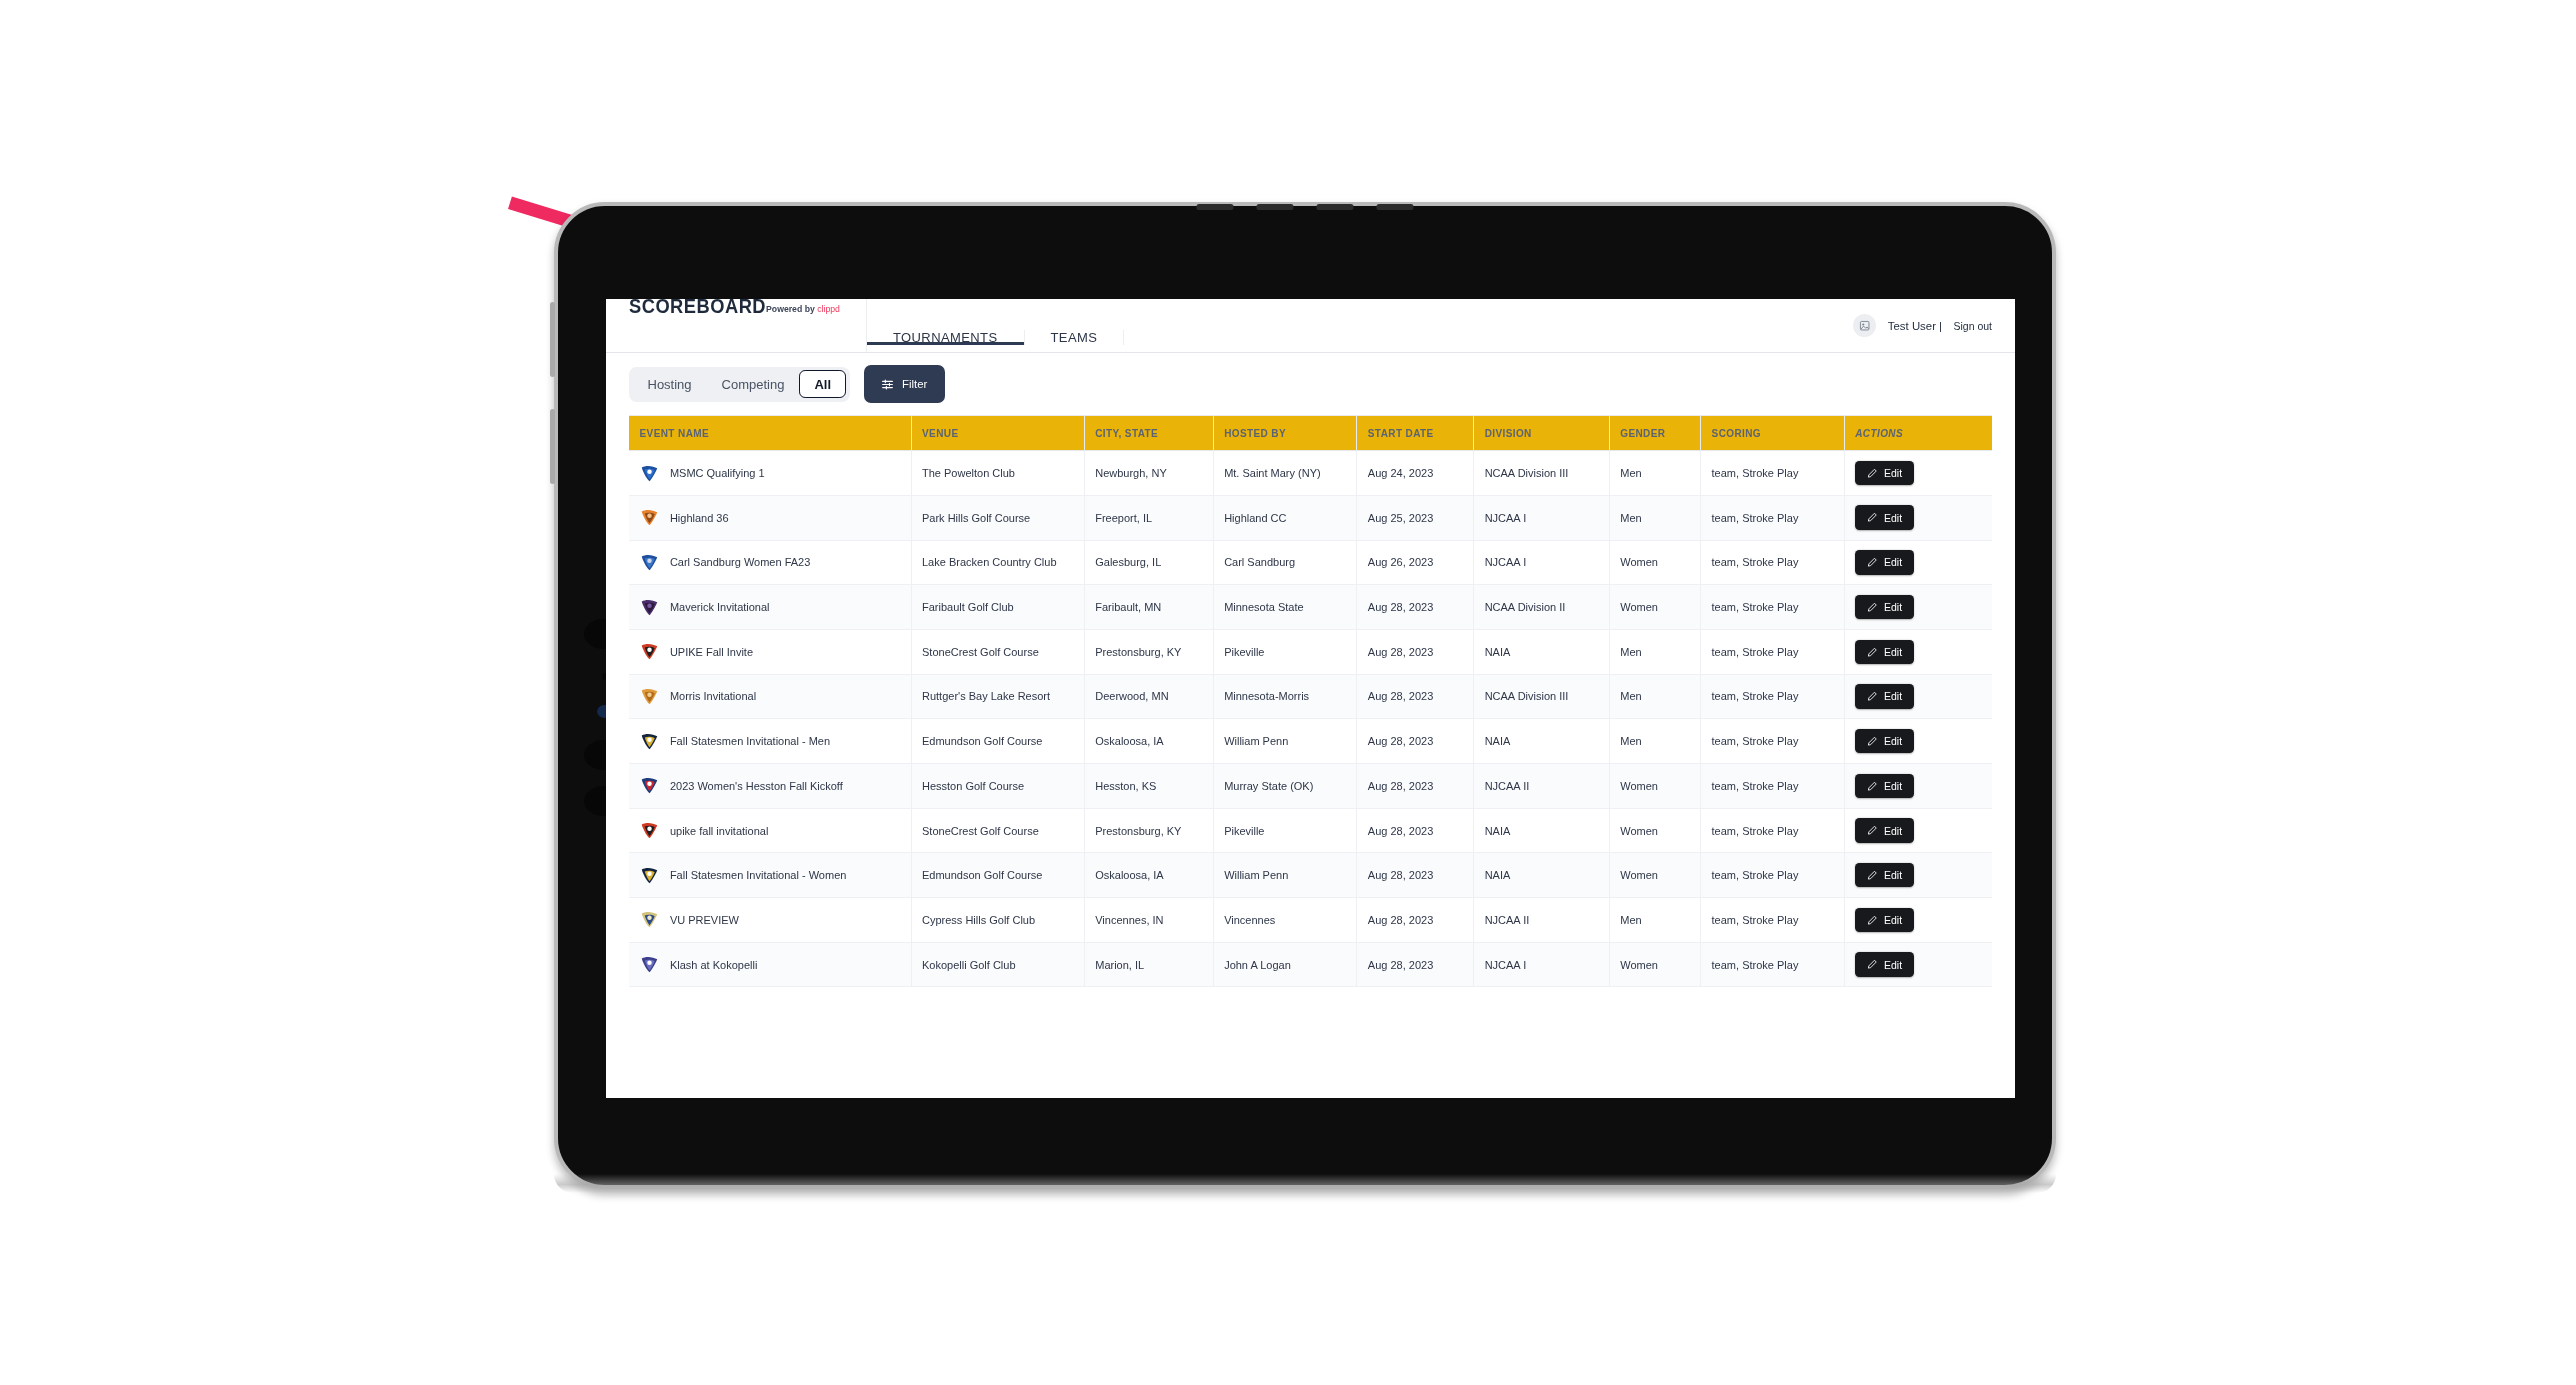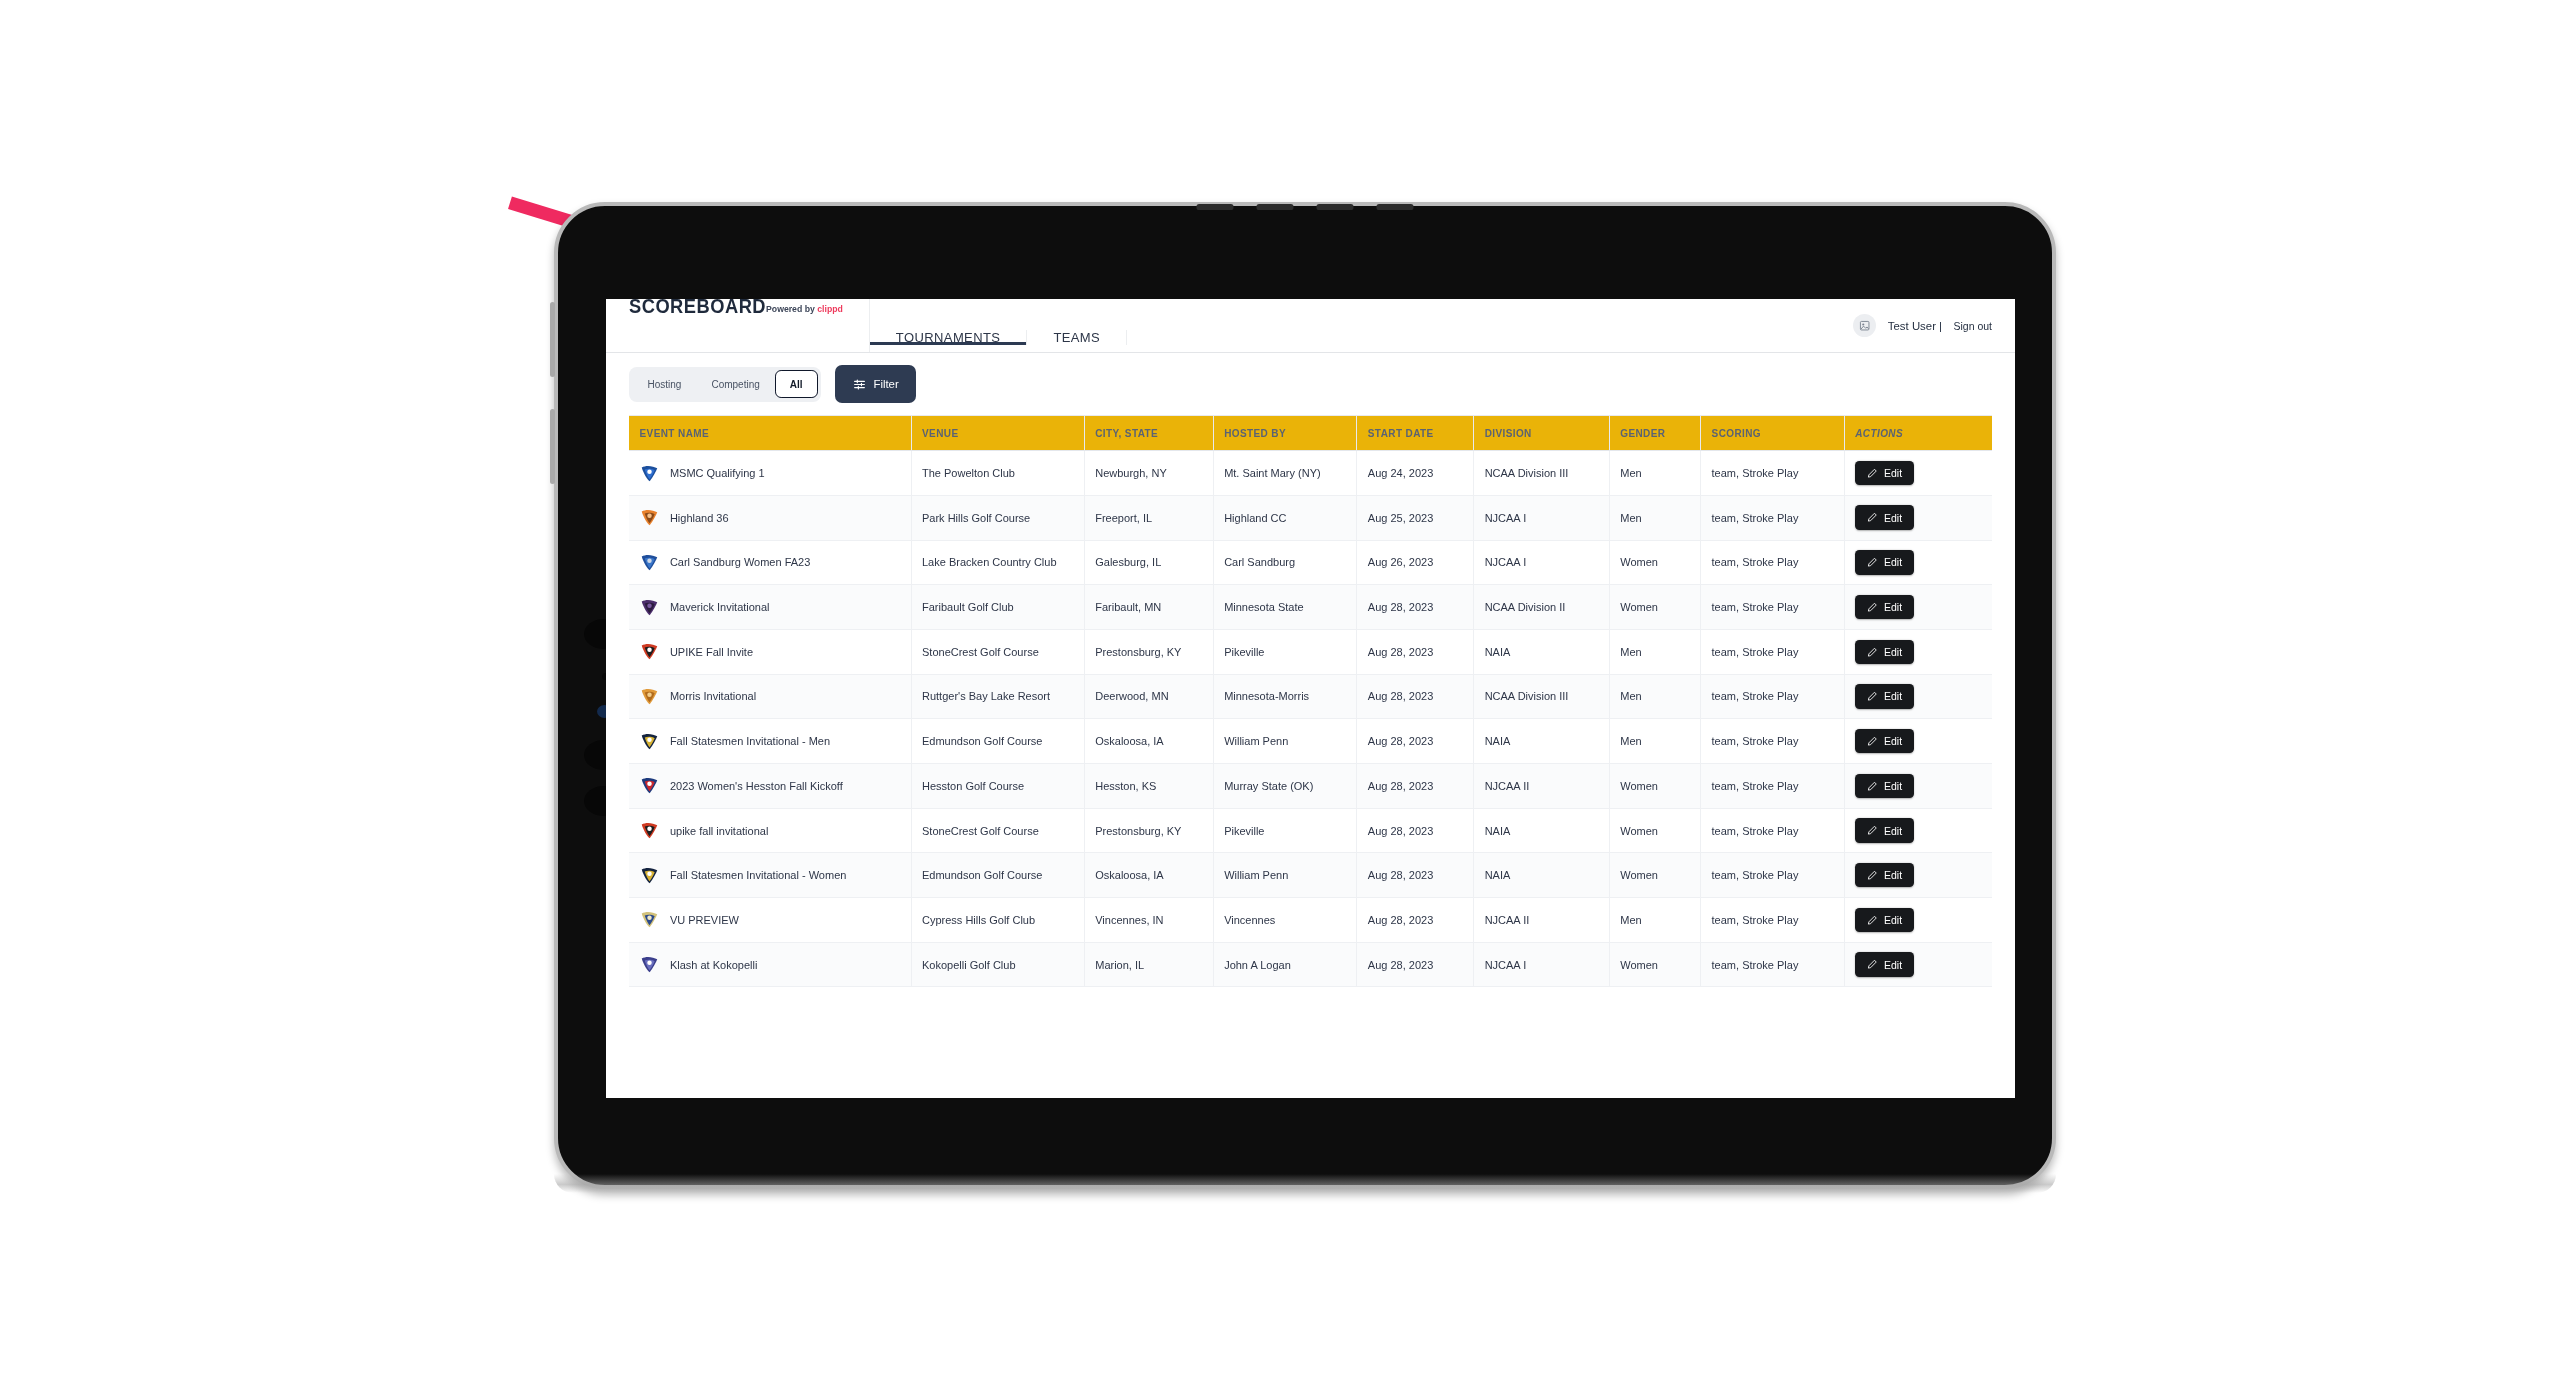--- a/index.html
+++ b/index.html
@@ -72,21 +72,21 @@
     display:flex; justify-content:center;
     padding: 0 26px 0 23px;
     border-right: 0.9px solid #eceef0;
   }
   .brand-title {
     font-size: 18.3px; font-weight: 800; letter-spacing: 0.5px;
     color: #1f2a3c; line-height: 1; font-family:"Liberation Sans", sans-serif;
     transform: scaleY(1.12);
   }
   .brand-sub { font-size: 8.7px; color:#3c4558; margin-top:5.2px; font-weight:600; }
-  .brand-sub em { font-style: normal; color:#ee3a5c; font-weight:700;text-align:center; }
+  .brand-sub em { font-style: normal; color:#ee3a5c; font-weight:400;text-align:center; }
 
   .navtabs { display:flex; align-items:center;margin-top:23px; }
   .navtab {
     display:flex; align-items:center; padding: 0 26px;
     font-size: 13px; color:#2d3648; letter-spacing:0.4px;
     border-right: 0.9px solid #eceef0;
     cursor: pointer;
     position: relative;
   }
   .navtab.active::after {
@@ -106,21 +106,21 @@
     display:flex; align-items:center; gap:14px;
     padding: 12.2px 23px 12.2px 23px;
     background:#fff;
   }
   .segmented {
     display:flex; align-items:center;
     background:#eef0f3; border-radius:7.9px; padding:3.5px; height:35px;
   }
   .seg {
     padding: 0 14px; height:28px; display:flex; align-items:center;
-    font-size:10px; color:#495364; border-radius:6.1px; cursor:pointer;
+    font-size:13px; color:#495364; border-radius:6.1px; cursor:pointer;
     background:transparent; border:0.9px solid transparent;justify-content:flex-end;
   }
   .seg.active { background:#fff; color:#111a28; border:0.9px solid #0f172a; font-weight:600; }
   .filter-btn {
     display:flex; align-items:center; gap:7.9px;
     height:38px; padding:0 17.5px;
     background:#2e3b52; color:#fff; border-radius:7px;
     font-size:11.4px; cursor:pointer; border:none;
   }
   .filter-btn svg { display:block; }

